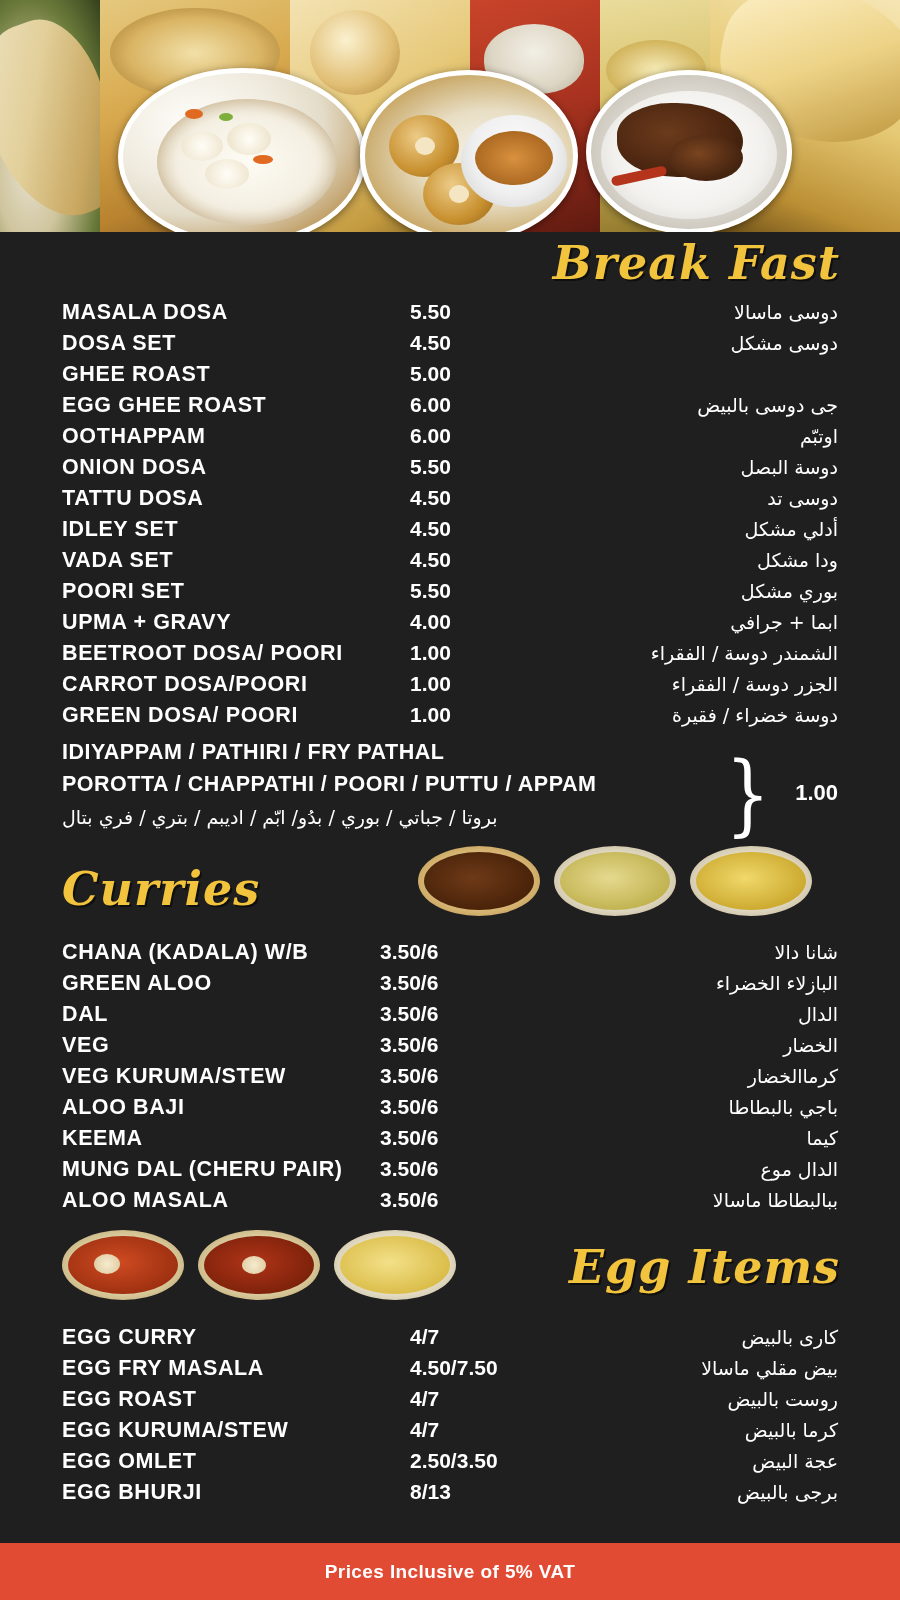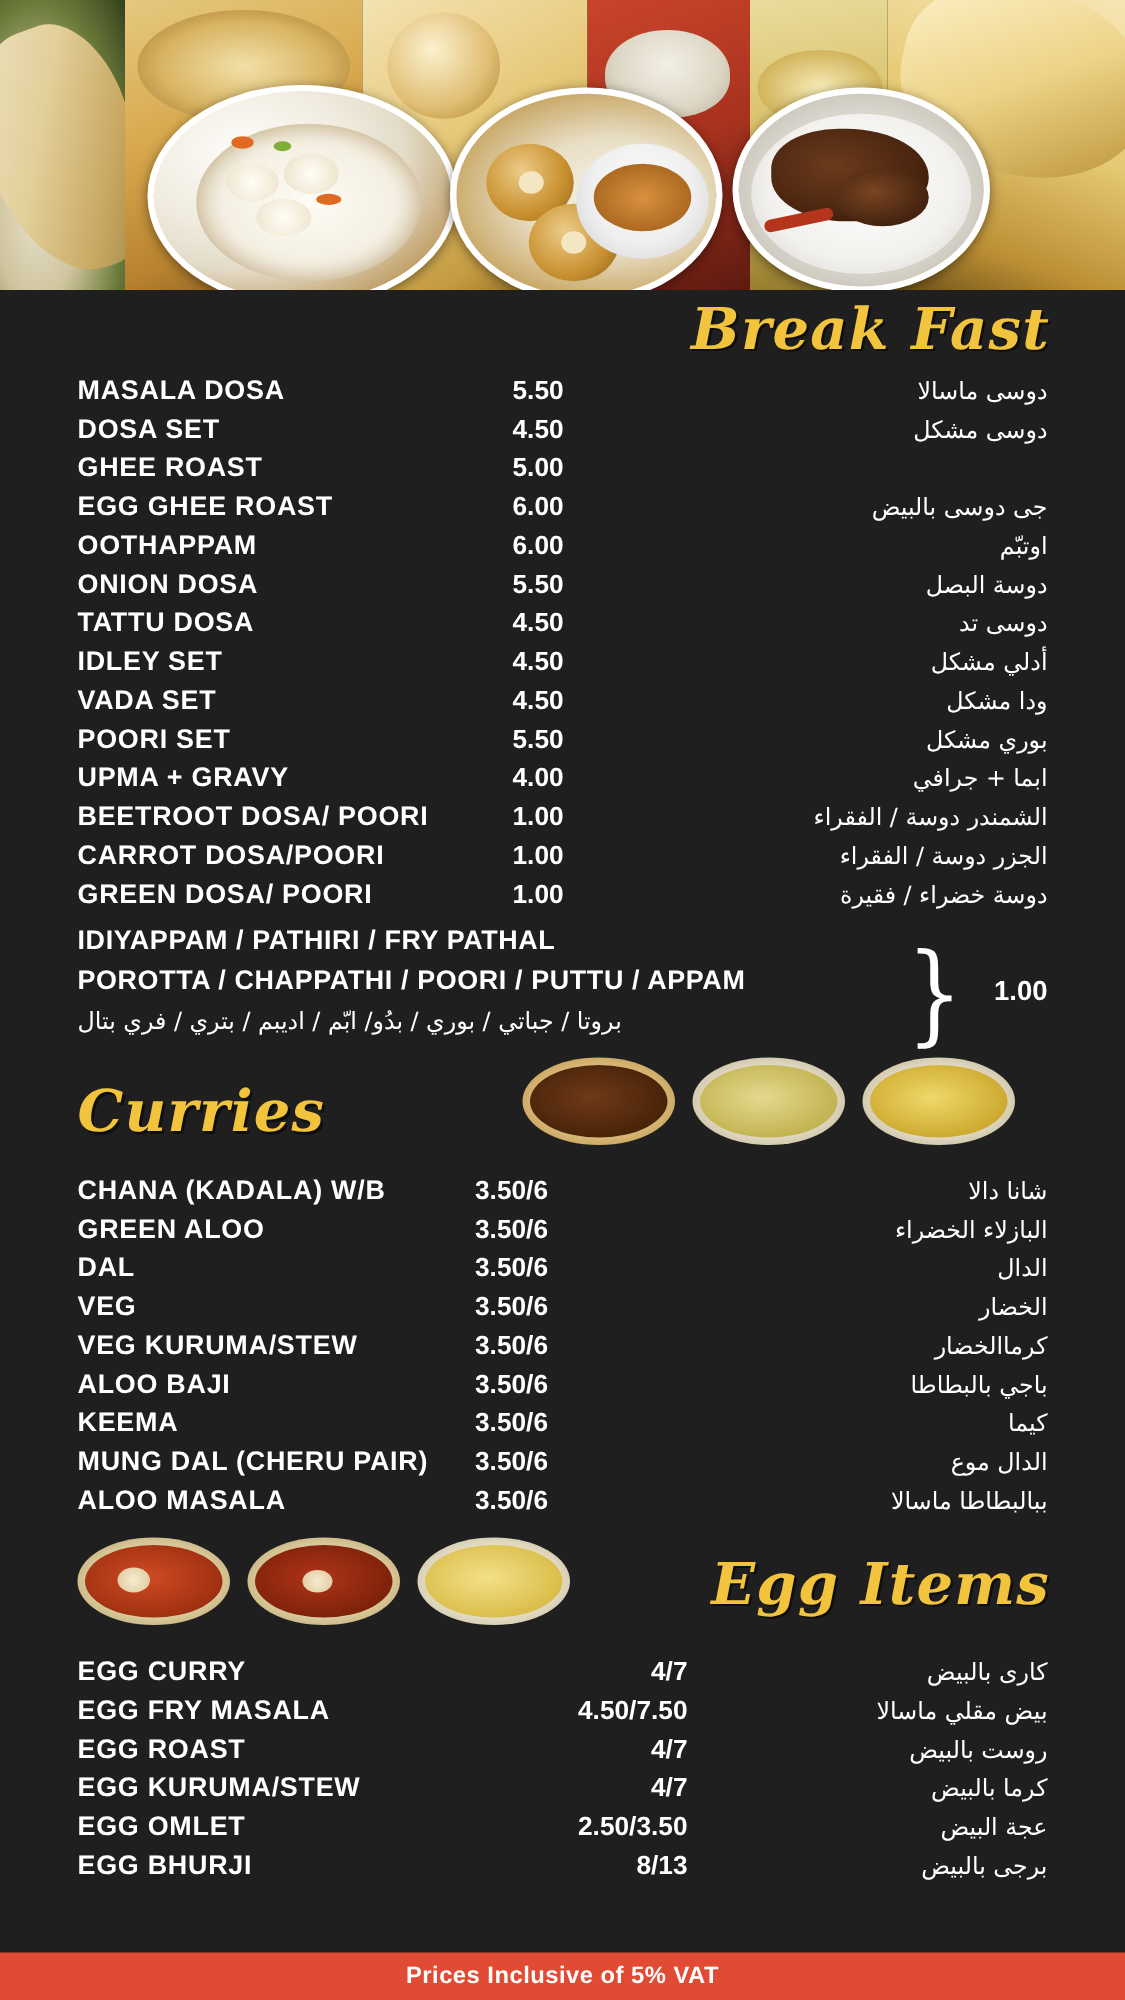--- a/index.html
+++ b/index.html
@@ -202,21 +202,21 @@
     font-size: 19px;
     direction: rtl;
     font-family: "DejaVu Sans", sans-serif;
   }
 
   #breakfast-list { top: 300px; }
   #curries-list { top: 940px; }
   #curries-list .en { width: 318px; }
   #curries-list .price { width: 170px; }
   #egg-list { top: 1325px; }
-  #egg-list .price { width: 140px; text-align: right; }
+  #egg-list .price { width: 140px; text-align: left; }
 
   
   .combo {
     position: absolute; left: 0; top: 736px; width: 900px;
     padding: 0 62px;
   }
   .combo-line {
     color: #ffffff;
     font-size: 21.5px;
     font-weight: bold;
@@ -269,21 +269,21 @@
   .ep2:after { content:""; position:absolute; left:44px; top:26px; width:24px; height:18px;
     background: radial-gradient(circle,#f6ebcf,#ddc79a); border-radius:50%; }
   .ep3 { background: radial-gradient(ellipse at 50% 50%, #fbf7ec 0%, #ece5d0 50%, #bdb391 100%); }
   .ep3 .ep-inner { background: radial-gradient(ellipse at 45% 45%, #f3e089, #d9bb46 75%); }
   .ep3:before { content:""; position:absolute; left:40px; top:20px; width:40px; height:8px;
     background:#3e7a26; border-radius:4px; transform: rotate(-14deg); }
 
   
   .footer {
     position: absolute; left: 0; bottom: 0;
-    width: 900px; height: 38px;
+    width: 900px; height: 57px;
     background: #e24b33;
     display: flex; align-items: center; justify-content: center;
   }
   .footer span {
     color: #ffffff;
     font-size: 19px;
     font-weight: bold;
     letter-spacing: .4px;
   }
 </style>

